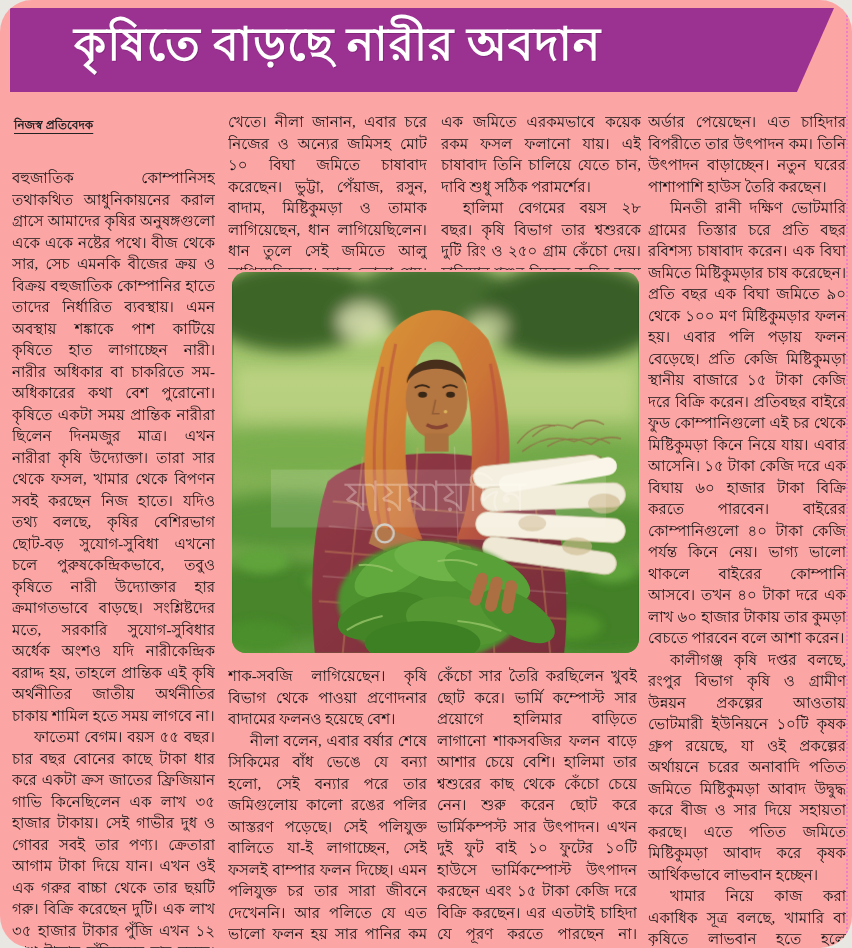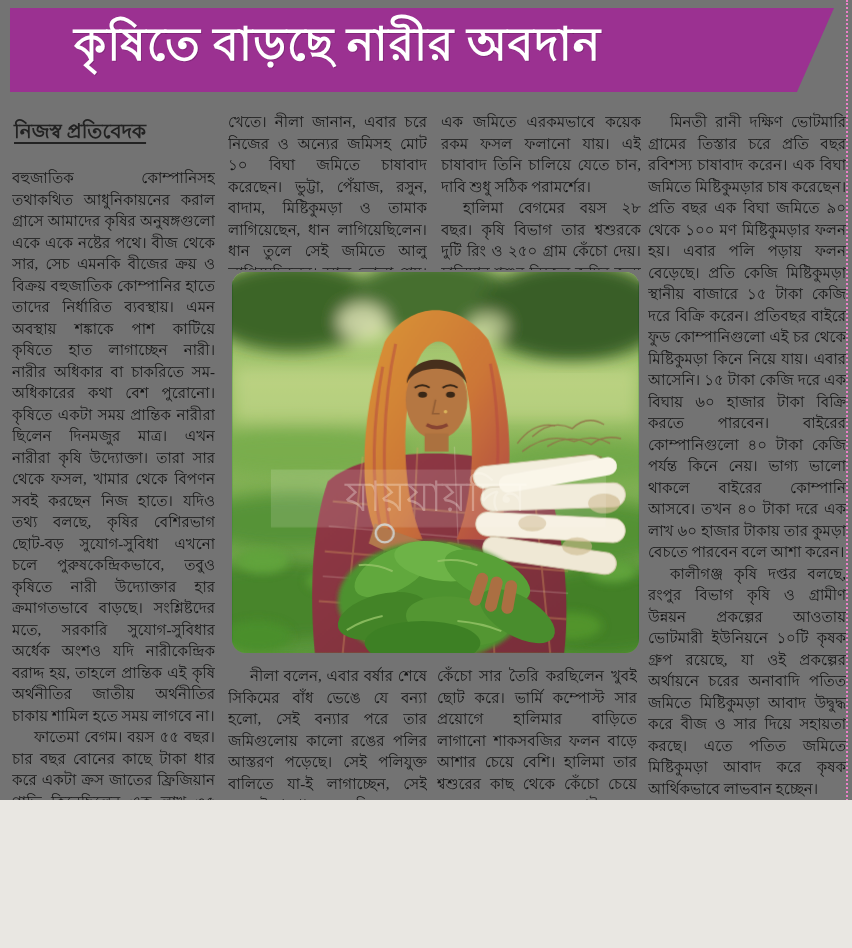--- a/index.html
+++ b/index.html
@@ -1,40 +1,40 @@
 <!DOCTYPE html>
 <html><head>
 <meta charset="utf-8">
 <style>
   html,body{margin:0;padding:0;background:#e9e7e2;}
   .page{
-    position:relative;width:852px;height:800px;background:#737373;
+    position:relative;width:852px;height:948px;background:#fca5a5;
     font-family:"Liberation Serif","DejaVu Serif",serif;color:#1c1c1c;
-    overflow:hidden;margin:0 auto;
+    overflow:hidden;margin:0 auto;border-radius:32px;
   }
   
   .banner{
     position:absolute;left:10px;top:8px;width:824px;height:84px;
     background:#9b3191;
     clip-path:polygon(0 0,100% 0,95.5% 100%,0 100%);
     display:flex;align-items:center;
   }
   .banner h1{
     margin:0;padding:0 0 6px 64px;color:#ffffff;font-size:46px;
     font-weight:bold;letter-spacing:1px;white-space:nowrap;
     font-family:"Liberation Serif","DejaVu Serif",serif;
     text-shadow:1px 1px 0 rgba(0,0,0,.15);
   }
   
   .fold-rule{
     position:absolute;top:0;right:4px;height:948px;width:0;
     border-left:2px dotted #ec7fc8;
   }
   .byline{
-    position:absolute;left:14px;top:116px;font-size:20px;font-weight:bold;
+    position:absolute;left:14px;top:116px;font-size:12px;font-weight:bold;
     text-decoration:underline;text-underline-offset:4px;color:#222;
   }
   .col{
     position:absolute;font-size:15px;line-height:21.5px;text-align:justify;
     overflow:hidden;color:#151515;
   }
   .col p{margin:0;}
   .col p.indent{text-indent:22px;}
   .col1{left:12px; top:168px;width:203px;height:796px;}
   .col2t{left:228px;top:112px;width:199px;height:158px;}
@@ -71,20 +71,21 @@
   <div class="col col2t">
     <p>খেতে। নীলা জানান, এবার চরে নিজের ও অন্যের জমিসহ মোট ১০ বিঘা জমিতে চাষাবাদ করেছেন। ভুট্টা, পেঁয়াজ, রসুন, বাদাম, মিষ্টিকুমড়া ও তামাক লাগিয়েছেন, ধান লাগিয়েছিলেন। ধান তুলে সেই জমিতে আলু লাগিয়েছিলেন। আলু তোলা শেষ। এখন সেই জমিতে</p>
   </div>
 
   <div class="col col3t">
     <p>এক জমিতে এরকমভাবে কয়েক রকম ফসল ফলানো যায়। এই চাষাবাদ তিনি চালিয়ে যেতে চান, দাবি শুধু সঠিক পরামর্শের।</p>
     <p class="indent">হালিমা বেগমের বয়স ২৮ বছর। কৃষি বিভাগ তার শ্বশুরকে দুটি রিং ও ২৫০ গ্রাম কেঁচো দেয়। হালিমার শ্বশুর নিজের জমির জন্য ভার্মিকম্পোস্ট বা</p>
   </div>
 
   <div class="col col4">
+    <p>অর্ডার পেয়েছেন। এত চাহিদার বিপরীতে তার উৎপাদন কম। তিনি উৎপাদন বাড়াচ্ছেন। নতুন ঘরের পাশাপাশি হাউস তৈরি করছেন।</p>
     <p class="indent">মিনতী রানী দক্ষিণ ভোটমারি গ্রামের তিস্তার চরে প্রতি বছর রবিশস্য চাষাবাদ করেন। এক বিঘা জমিতে মিষ্টিকুমড়ার চাষ করেছেন। প্রতি বছর এক বিঘা জমিতে ৯০ থেকে ১০০ মণ মিষ্টিকুমড়ার ফলন হয়। এবার পলি পড়ায় ফলন বেড়েছে। প্রতি কেজি মিষ্টিকুমড়া স্থানীয় বাজারে ১৫ টাকা কেজি দরে বিক্রি করেন। প্রতিবছর বাইরে ফুড কোম্পানিগুলো এই চর থেকে মিষ্টিকুমড়া কিনে নিয়ে যায়। এবার আসেনি। ১৫ টাকা কেজি দরে এক বিঘায় ৬০ হাজার টাকা বিক্রি করতে পারবেন। বাইরের কোম্পানিগুলো ৪০ টাকা কেজি পর্যন্ত কিনে নেয়। ভাগ্য ভালো থাকলে বাইরের কোম্পানি আসবে। তখন ৪০ টাকা দরে এক লাখ ৬০ হাজার টাকায় তার কুমড়া বেচতে পারবেন বলে আশা করেন।</p>
     <p class="indent">কালীগঞ্জ কৃষি দপ্তর বলছে, রংপুর বিভাগ কৃষি ও গ্রামীণ উন্নয়ন প্রকল্পের আওতায় ভোটমারী ইউনিয়নে ১০টি কৃষক গ্রুপ রয়েছে, যা ওই প্রকল্পের অর্থায়নে চরের অনাবাদি পতিত জমিতে মিষ্টিকুমড়া আবাদ উদ্বুদ্ধ করে বীজ ও সার দিয়ে সহায়তা করছে। এতে পতিত জমিতে মিষ্টিকুমড়া আবাদ করে কৃষক আর্থিকভাবে লাভবান হচ্ছেন।</p>
     <p class="indent">খামার নিয়ে কাজ করা একাধিক সূত্র বলছে, খামারি বা কৃষিতে লাভবান হতে হলে বাইপ্রডাক্টের দিকে নজর দিতে হবে। স্থানীয় পর্যায়ে আচার তৈরিসহ নিরাপদ খাদ্য সরবরাহের পরিকল্পনা করা যেতে পারে। খামারিরা তাদের নিজের খামারে বায়োগ্যাস, ভার্মিকম্পস্ট, দই ও ছানার মতো প্রডাক্ট খুব সহজে করতে পারেন। এক জমিতে একাধিক ফসল আর এক ফসলেই একাধিক ভোগ্যপণ্য তৈরি সম্ভব।</p>
   </div>
 
   <div class="photo">
     <svg viewBox="0 0 406 382" xmlns="http://www.w3.org/2000/svg">
       <defs>
         <linearGradient id="bgGrad" x1="0" y1="0" x2="0" y2="1">
           <stop offset="0" stop-color="#b9d489"></stop>
@@ -235,20 +236,21 @@
       <g>
         <rect x="38" y="198" width="336" height="58" fill="#ffffff" opacity="0.14"></rect>
         <text x="203" y="240" text-anchor="middle" font-size="42" fill="#ffffff" opacity="0.30" font-family="Liberation Serif, serif">যায়যায়দিন</text>
       </g>
 
       <rect x="0" y="0" width="406" height="382" fill="#ffd878" opacity="0.07"></rect>
     </svg>
   </div>
 
   <div class="col col2b">
+    <p>শাক-সবজি লাগিয়েছেন। কৃষি বিভাগ থেকে পাওয়া প্রণোদনার বাদামের ফলনও হয়েছে বেশ।</p>
     <p class="indent">নীলা বলেন, এবার বর্ষার শেষে সিকিমের বাঁধ ভেঙে যে বন্যা হলো, সেই বন্যার পরে তার জমিগুলোয় কালো রঙের পলির আস্তরণ পড়েছে। সেই পলিযুক্ত বালিতে যা-ই লাগাচ্ছেন, সেই ফসলই বাম্পার ফলন দিচ্ছে। এমন পলিযুক্ত চর তার সারা জীবনে দেখেননি। আর পলিতে যে এত ভালো ফলন হয় সার পানির কম খরচে, তাও জানা ছিল না। এবারের চাষাবাদে সে আসার আলো দেখছেন। আধুনিক কৃষিসেবা পেলে</p>
   </div>
 
   <div class="col col3b">
     <p>কেঁচো সার তৈরি করছিলেন খুবই ছোট করে। ভার্মি কম্পোস্ট সার প্রয়োগে হালিমার বাড়িতে লাগানো শাকসবজির ফলন বাড়ে আশার চেয়ে বেশি। হালিমা তার শ্বশুরের কাছ থেকে কেঁচো চেয়ে নেন। শুরু করেন ছোট করে ভার্মিকম্পস্ট সার উৎপাদন। এখন দুই ফুট বাই ১০ ফুটের ১০টি হাউসে ভার্মিকম্পোস্ট উৎপাদন করছেন এবং ১৫ টাকা কেজি দরে বিক্রি করছেন। এর এতটাই চাহিদা যে পূরণ করতে পারছেন না। হালিমার সার উৎপাদনে ১০ শ্রমিক কাজ করেন। তিনি জানালেন, গত মাসে ৩০০ টন সারের</p>
   </div>
 
 </div>
 
 </body></html>

